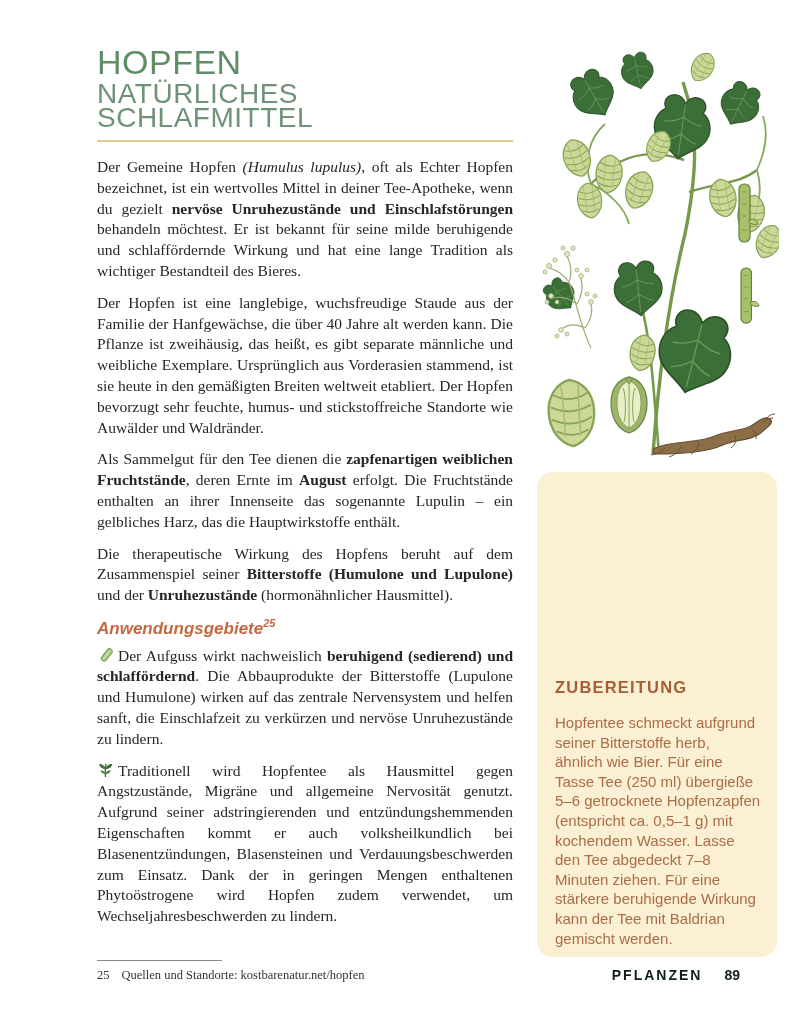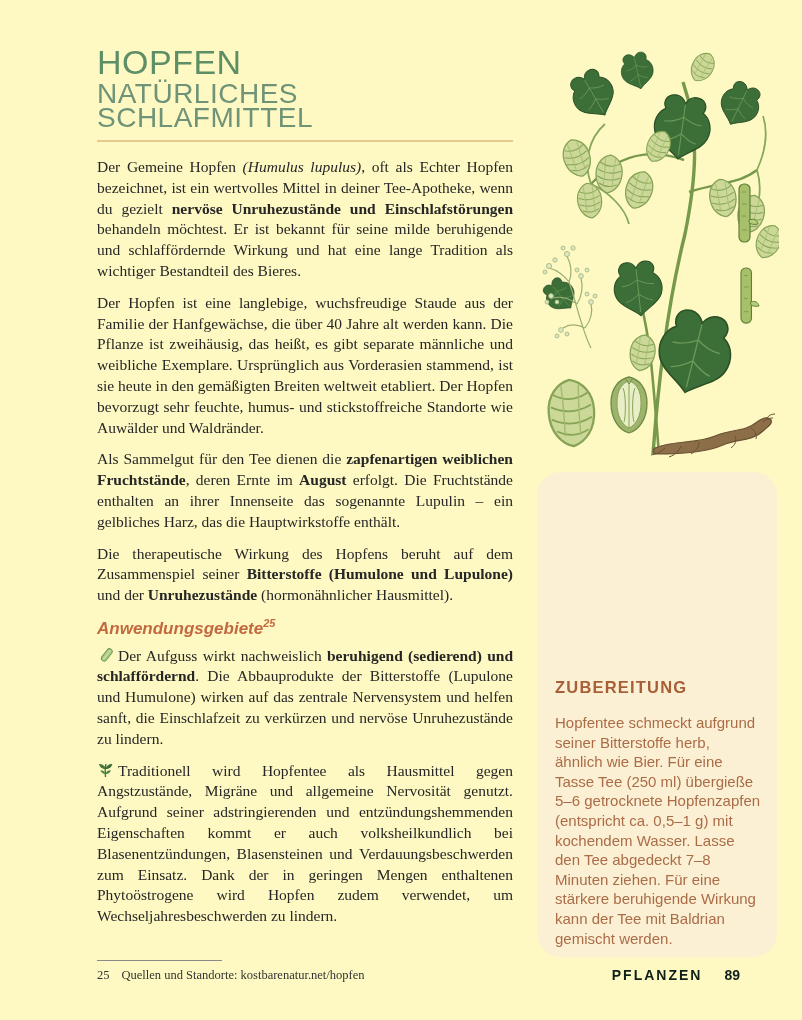--- a/index.html
+++ b/index.html
@@ -1,18 +1,18 @@
 <!DOCTYPE html>
 <html lang="de"><head>
 <meta charset="utf-8">
 <style>
   * { margin:0; padding:0; box-sizing:border-box; }
   html,body { background:#e9e9e9; }
   #page {
-    position:relative; width:802px; height:1020px; background:#fef9c3;
+    position:relative; width:802px; height:1020px; background:#ffffff;
     margin:0 auto; overflow:hidden;
     font-family:"Liberation Serif", serif;
   }
   
   .col-left { position:absolute; left:97px; top:44px; width:416px; }
   .title {
     font-family:"Liberation Sans", sans-serif; font-weight:400;
     font-size:34px; line-height:36px; color:#5e8e66; letter-spacing:.5px;
   }
   .subtitle {
@@ -31,21 +31,21 @@
   .section-heading {
     font-family:"Liberation Sans", sans-serif; font-style:italic; font-weight:700;
     font-size:17px; color:#c2693f; margin:4px 0 7px 0;
   }
   .section-heading sup { font-size:11px; }
   .inline-icon { display:inline-block; width:17px; height:15px; vertical-align:-2px; margin-right:4px; }
   
   .illustration { position:absolute; left:533px; top:42px; width:246px; height:420px; }
   .prep-box {
     position:absolute; left:537px; top:472px; width:240px; height:485px;
-    background:#fbf0d3; border-radius:24px; padding:20px 16px 20px 18px;
+    background:#fbf0d3; border-radius:16px; padding:20px 16px 20px 18px;
   }
   .prep-heading {
     font-family:"Liberation Sans", sans-serif; font-weight:700;
     font-size:16.5px; letter-spacing:1.2px; color:#a85f38; margin-top:186px;
   }
   .prep-body {
     font-family:"Liberation Sans", sans-serif;
     font-size:15px; line-height:19.6px; color:#ab6c48; margin-top:16px;
   }
   

